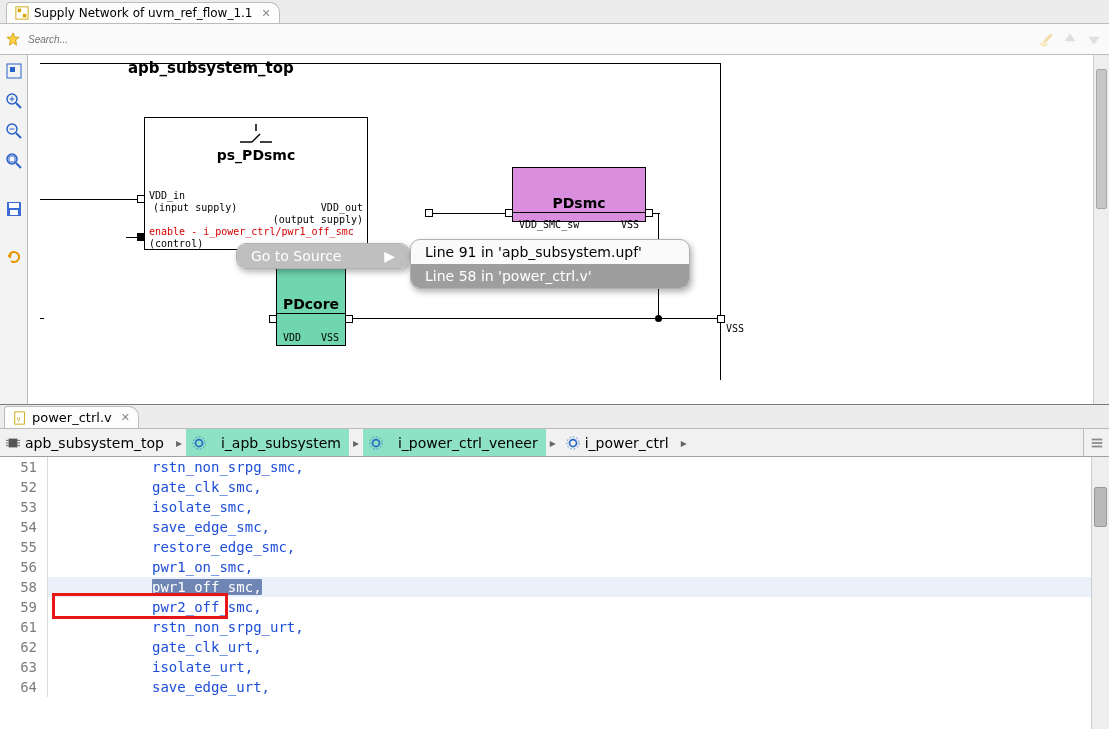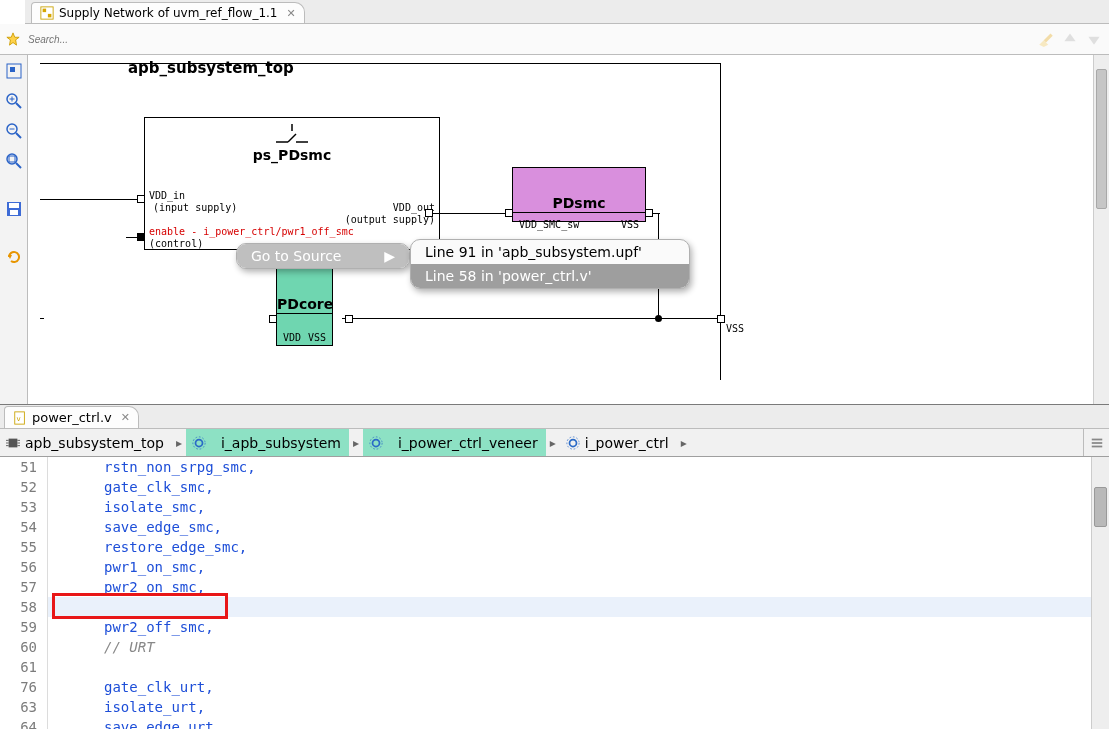--- a/index.html
+++ b/index.html
@@ -16,21 +16,20 @@
 }
 
 
 .tab-bar {
   background: #ececec;
   border-bottom: 1px solid #bcbcbc;
   display: flex;
   align-items: flex-end;
   height: 24px;
   padding-left: 6px;
-  margin-left: 25px;
 }
 .tab-bar .tab {
   display: flex;
   align-items: center;
   gap: 5px;
   padding: 3px 8px;
   background: #fdfdfd;
   border: 1px solid #bcbcbc;
   border-bottom: none;
   border-radius: 4px 10px 0 0;
@@ -235,20 +234,21 @@
   font-family: "DejaVu Sans Mono", Consolas, monospace;
   font-size: 14px;
   line-height: 20px;
   background: #fff;
   position: relative;
 }
 .code-line {
   display: flex;
   align-items: center;
   height: 20px;
+  gap: 48px;
 }
 .code-line.sel-line { background: #eaf1fb; }
 .gutter {
   width: 48px;
   text-align: right;
   padding-right: 10px;
   color: #7c7c7c;
   background: #fff;
   border-right: 1px solid #dcdcdc;
   margin-right: 2px;
@@ -364,21 +364,21 @@
         </svg>
       </div>
   </div>
 
   <div class="diagram-viewport">
 
     <div class="diag" style="left:12px; top:8px; width:680px; border-top:1.5px solid #000; border-right:1.5px solid #000;"></div>
     <div class="diag" style="left:692px; top:8px; height:317px; border-right:1.5px solid #000;"></div>
     <div class="diag module-title" style="left:100px; top:4px;">apb_subsystem_top</div>
 
-    <div class="box diag" style="left:116px; top:62px; width:296px; height:133px;">
+    <div class="box diag" style="left:116px; top:62px; width:224px; height:133px;">
 
       <svg style="position:absolute; left:50%; top:6px; transform:translateX(-50%);" width="40" height="20" viewBox="0 0 40 20">
         <line x1="20" y1="0" x2="20" y2="7" stroke="#000" stroke-width="1.5"></line>
         <line x1="4" y1="18" x2="16" y2="18" stroke="#000" stroke-width="1.5"></line>
         <line x1="24" y1="18" x2="36" y2="18" stroke="#000" stroke-width="1.5"></line>
         <line x1="16" y1="18" x2="24" y2="10" stroke="#000" stroke-width="1.5"></line>
       </svg>
       <div class="box-title" style="margin-top:26px;">ps_PDsmc</div>
       <div class="smalllabel" style="position:absolute; left:4px; top:72px;">VDD_in</div>
       <div class="smalllabel" style="position:absolute; left:8px; top:84px;">(input supply)</div>
@@ -410,21 +410,21 @@
     <div class="little-sq" style="left:617px; top:154px;"></div>
 
     <div class="diag" style="left:624px; top:158px; width:8px; border-top:1.5px solid #000;"></div>
     <div class="diag" style="left:630px; top:158px; height:106px; border-left:1.5px solid #000;"></div>
 
     <div class="diag" style="left:627px; top:260px; width:7px; height:7px; background:#000; border-radius:50%;"></div>
 
     <div class="diag" style="left:314px; top:263px; width:380px; border-top:1.5px solid #000;"></div>
     <div class="diag" style="left:12px; top:263px; width:4px; border-top:1.5px solid #000;"></div>
 
-    <div class="box green diag" style="left:248px; top:213px; width:57px; height:78px;">
+    <div class="box green diag" style="left:248px; top:213px; width:70px; height:78px;">
       <div class="box-title">PDcore</div>
       <hr class="hr">
       <div style="display:flex; justify-content:space-between; padding:18px 6px 0 6px;">
         <span class="portlabel">VDD</span>
         <span class="portlabel">VSS</span>
       </div>
     </div>
     <div class="little-sq" style="left:241px; top:260px;"></div>
     <div class="little-sq" style="left:317px; top:260px;"></div>
 
@@ -532,40 +532,34 @@
         <div class="code-text ident">save_edge_smc,</div>
       </div>
       <div class="code-line">
         <div class="gutter">55</div>
         <div class="code-text ident">restore_edge_smc,</div>
       </div>
       <div class="code-line">
         <div class="gutter">56</div>
         <div class="code-text ident">pwr1_on_smc,</div>
       </div>
-      <div class="code-line">
-        <div class="gutter">57</div>
-        <div class="code-text ident">pwr2_on_smc,</div>
-      </div>
       <div class="code-line sel-line">
         <div class="gutter">58</div>
+        <div class="code-text"><span class="sel-span">pwr1_off_smc,</span></div>
       </div>
       <div class="code-line">
         <div class="gutter">59</div>
         <div class="code-text ident">pwr2_off_smc,</div>
       </div>
       <div class="code-line">
-        <div class="gutter">60</div>
-        <div class="code-text comment">// URT</div>
-      </div>
-      <div class="code-line">
         <div class="gutter">61</div>
-      </div>
-      <div class="code-line">
-        <div class="gutter">76</div>
+        <div class="code-text ident">rstn_non_srpg_urt,</div>
+      </div>
+      <div class="code-line">
+        <div class="gutter">62</div>
         <div class="code-text ident">gate_clk_urt,</div>
       </div>
       <div class="code-line">
         <div class="gutter">63</div>
         <div class="code-text ident">isolate_urt,</div>
       </div>
       <div class="code-line">
         <div class="gutter">64</div>
         <div class="code-text ident">save_edge_urt,</div>
       </div>

